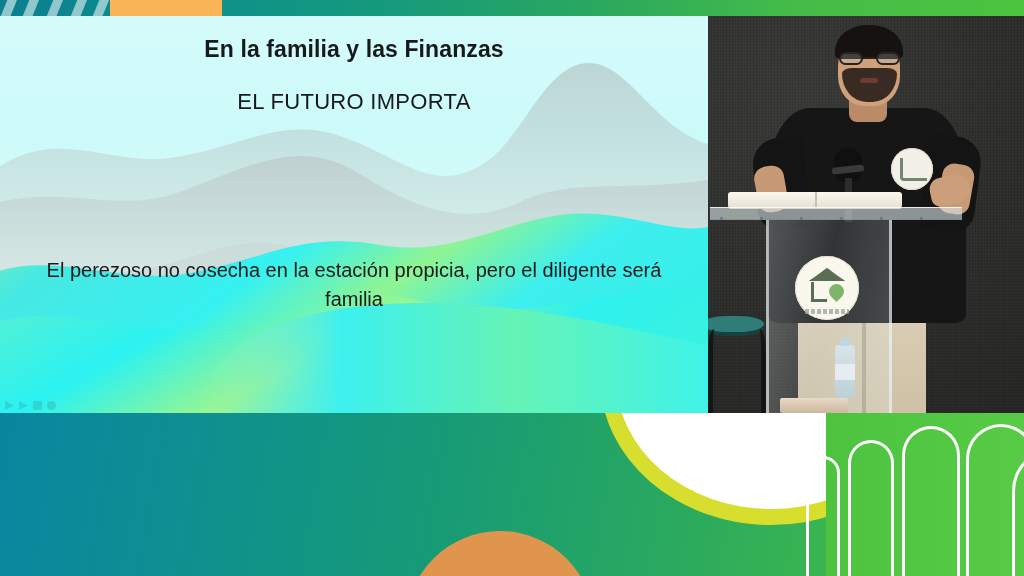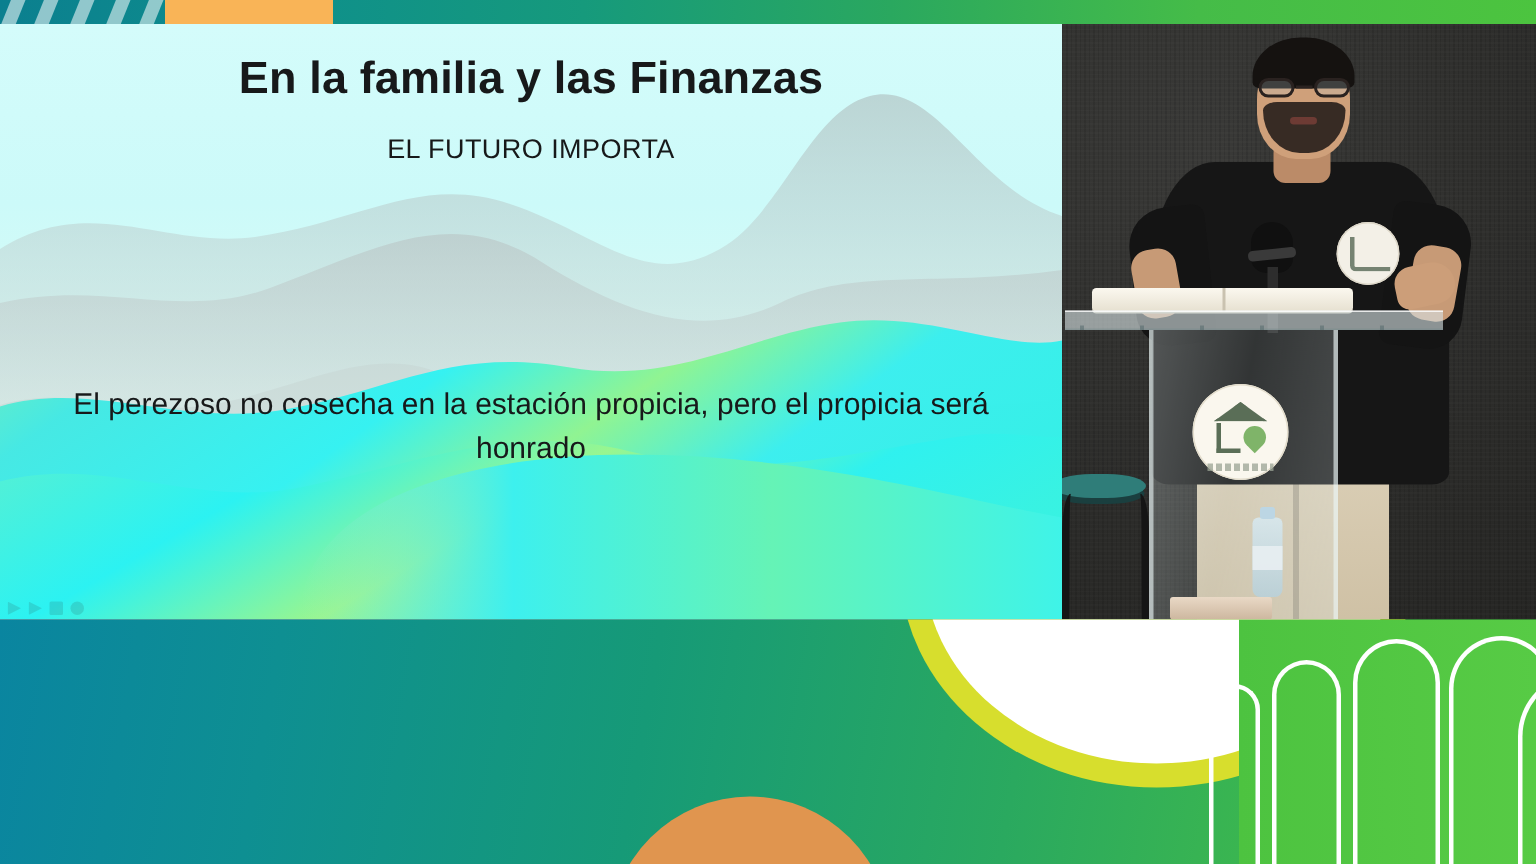--- a/index.html
+++ b/index.html
@@ -53,25 +53,25 @@
   .slide-ctrls i{
     display:block; width:9px; height:9px; background:#2c4a4a; border-radius:1px;
   }
   .slide-ctrls i.t2{ clip-path:polygon(0 0,100% 50%,0 100%); }
   .slide-ctrls i.t3{ border-radius:50%; }
 
   
   .slide-text{ position:absolute; inset:0; z-index:10; color:#17191a; text-align:center; }
   .s-title1{
     position:absolute; top:20px; left:0; width:100%;
-    font-size:30px; font-weight:700; letter-spacing:.1px;
+    font-size:23px; font-weight:700; letter-spacing:.1px;
   }
   .s-title2{
     position:absolute; top:73px; left:0; width:100%;
-    font-size:18px; font-weight:400; letter-spacing:.3px;
+    font-size:22px; font-weight:400; letter-spacing:.3px;
   }
   .s-ref{
     position:absolute; top:170px; left:0; width:100%;
     font-size:21px; font-weight:700;
   }
   .s-verse{
     position:absolute; top:240px; left:0; width:100%;
     padding:0 44px; font-size:20px; font-weight:400; line-height:1.45;
   }
 
@@ -376,21 +376,21 @@
     <div class="slide-ctrls">
       <i class="t2"></i>
       <i class="t2"></i>
       <i></i>
       <i class="t3"></i>
     </div>
 
     <div class="slide-text">
       <div class="s-title1">En la familia y las Finanzas</div>
       <div class="s-title2">EL FUTURO IMPORTA</div>
-      <div class="s-verse">El perezoso no cosecha en la estación propicia, pero el propicia será honrado</div>
+      <div class="s-verse">El perezoso no cosecha en la estación propicia, pero el diligente será familia</div>
     </div>
   </div>
 
   <div class="video">
     <div class="v-wall"></div>
 
     <div class="v-stool-seat"></div>
     <div class="v-stool-legs"></div>
 
     <div class="v-person">

